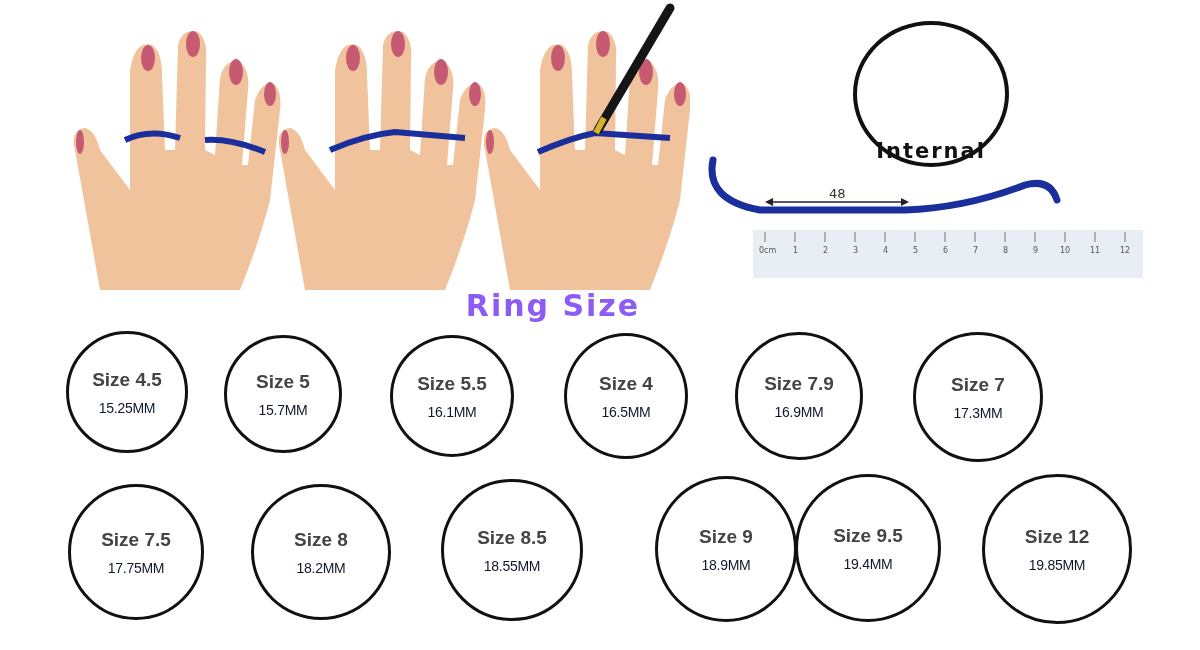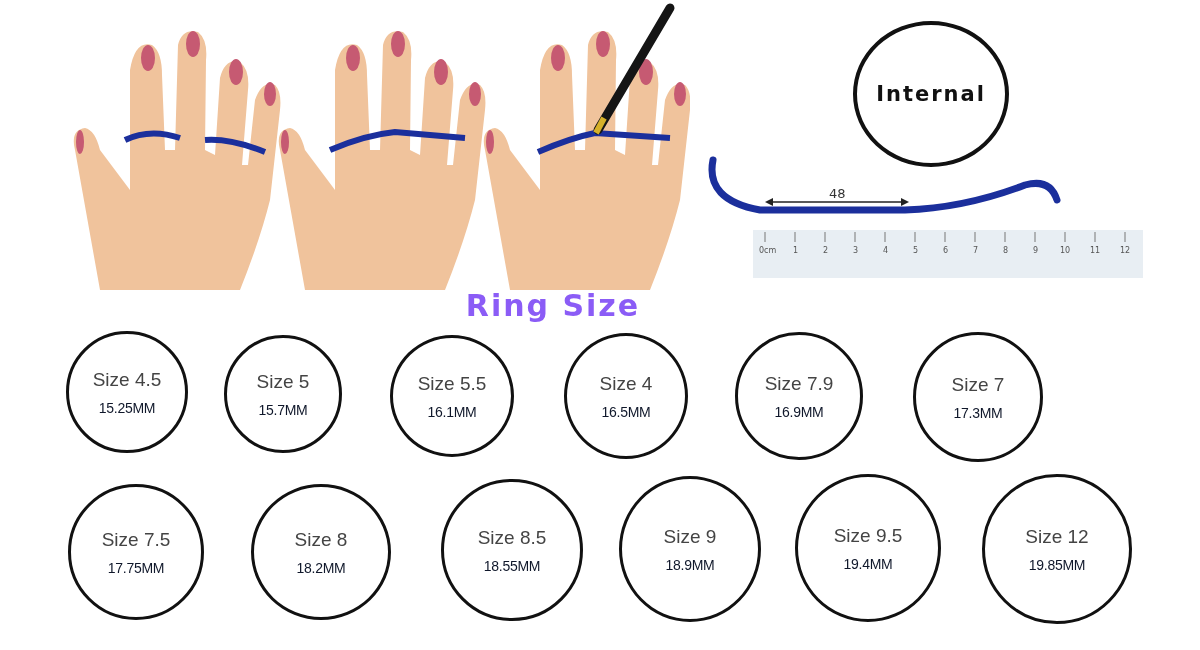--- a/index.html
+++ b/index.html
@@ -4,37 +4,37 @@
 <style>
   html, body { margin: 0; padding: 0; }
   body {
     width: 1200px; height: 650px; background: #ffffff; position: relative; overflow: hidden;
     font-family: "Liberation Sans", "DejaVu Sans", sans-serif;
   }
   .hands { position: absolute; left: 70px; top: 0; width: 620px; height: 290px; }
   .perimeter-badge {
     position: absolute; left: 853px; top: 21px; width: 156px; height: 146px;
     border: 4px solid #111; border-radius: 50%; box-sizing: border-box;
-    display: flex; flex-direction: column; align-items: center; justify-content: center;
+    display: flex; align-items: flex-end; justify-content: center;
   }
   .perimeter-badge span {
     font-family: "DejaVu Sans", sans-serif; font-weight: bold; font-size: 21px;
     letter-spacing: 2px; color: #111; line-height: 24px;
   }
   .tape-ruler { position: absolute; left: 705px; top: 150px; width: 450px; height: 130px; }
   .title {
     position: absolute; left: 0; width: 1106px; top: 288px; text-align: center;
     font-family: "DejaVu Sans", sans-serif; font-weight: bold; font-size: 30px;
     letter-spacing: 2px; color: #8b5cf6;
   }
   .ring {
     position: absolute; border: 3px solid #111; border-radius: 50%; box-sizing: border-box;
     display: flex; flex-direction: column; align-items: center; justify-content: center;
   }
-  .ring .size { font-size: 19px; color: #444; margin-bottom: 9px; }
+  .ring .size { font-size: 19px; color: #444; margin-bottom: 9px; font-weight: bold; }
   .ring .mm { font-size: 14px; color: #0f172a; letter-spacing: -0.3px; }
 </style>
 </head>
 <body>
 
 <svg class="hands" viewBox="0 0 620 290">
   <defs>
     <g id="hand">
       <path d="M30,290 L5,150 Q0,130 15,128 Q25,130 30,150 L60,190 L60,70 Q65,40 82,45 Q92,52 92,75 L95,150 L105,150 L108,45 Q112,28 128,32 Q138,40 136,60 L135,150 L145,155 L150,78 Q155,58 170,62 Q180,70 178,90 L172,165 L178,165 L185,100 Q192,80 205,85 Q212,92 210,110 L200,200 Q190,240 170,290 Z" fill="#f0c39c"></path>
       <ellipse cx="10" cy="142" rx="4" ry="12" fill="#c65a72"></ellipse>
@@ -136,21 +136,21 @@
   <span class="mm">17.75MM</span>
 </div>
 <div class="ring" style="left:251px;top:484px;width:140px;height:136px;">
   <span class="size">Size 8</span>
   <span class="mm">18.2MM</span>
 </div>
 <div class="ring" style="left:441px;top:479px;width:142px;height:142px;text-align:right;">
   <span class="size">Size 8.5</span>
   <span class="mm">18.55MM</span>
 </div>
-<div class="ring" style="left:619px;top:476px;width:142px;height:146px;">
+<div class="ring" style="left:655px;top:476px;width:142px;height:146px;">
   <span class="size">Size 9</span>
   <span class="mm">18.9MM</span>
 </div>
 <div class="ring" style="left:795px;top:474px;width:146px;height:148px;">
   <span class="size">Size 9.5</span>
   <span class="mm">19.4MM</span>
 </div>
 <div class="ring" style="left:982px;top:474px;width:150px;height:150px;">
   <span class="size">Size 12</span>
   <span class="mm">19.85MM</span>

